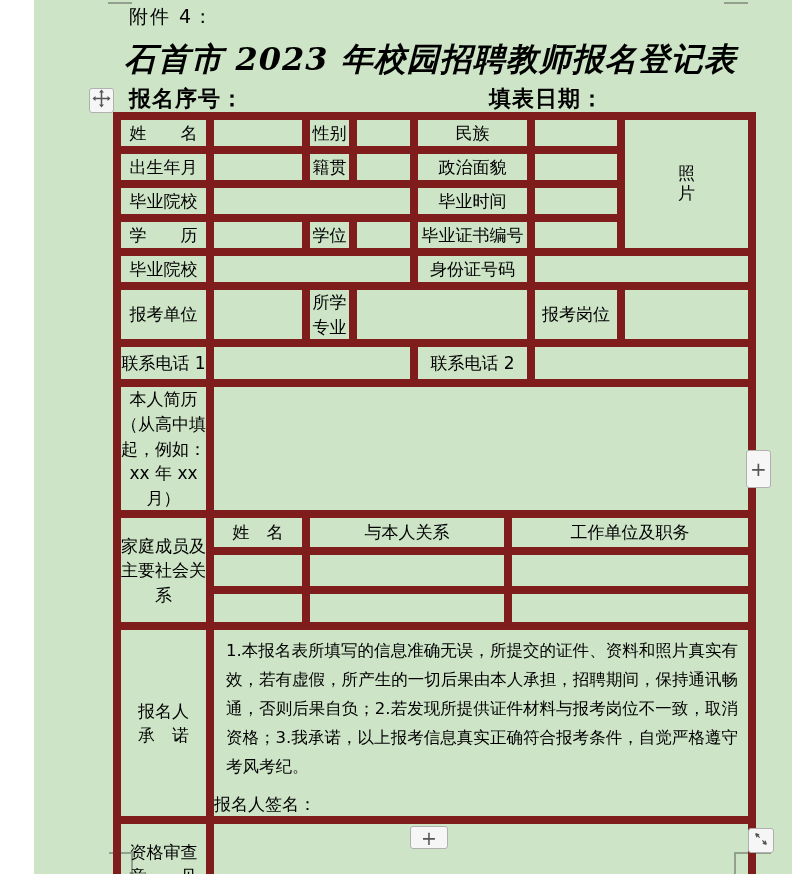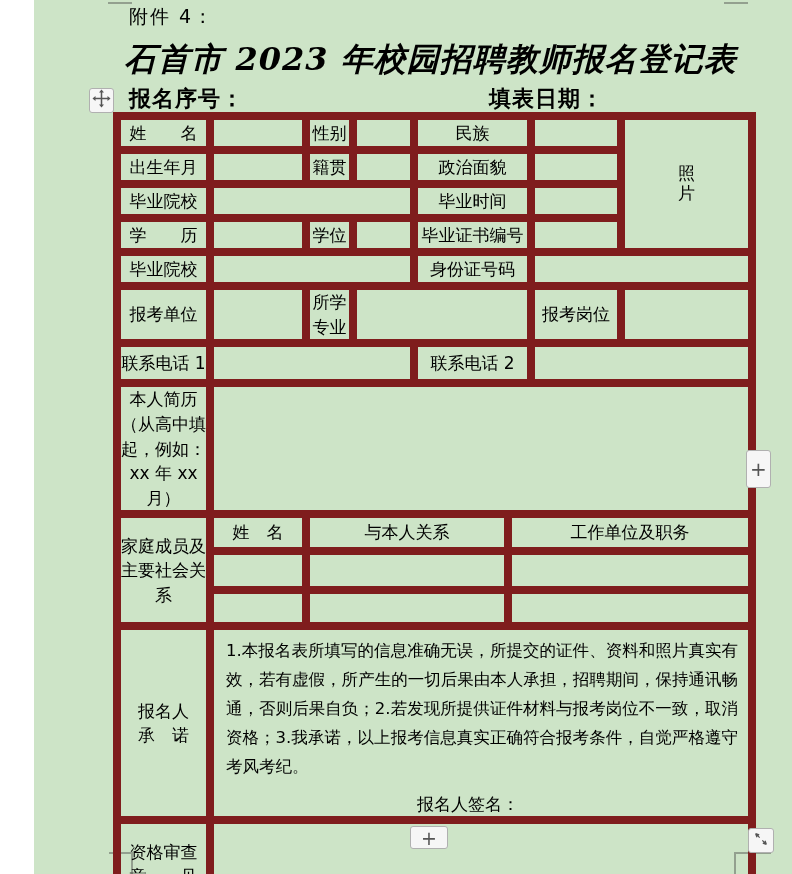--- a/index.html
+++ b/index.html
@@ -30,21 +30,21 @@
   }
   td.lab-l{text-align:left; padding-left:13px;}
   .pre{white-space:pre-line; line-height:1.45;}
   td.photo-cell{line-height:1.15; font-size:17px;}
   td.resume-label{font-size:16px; text-align:left; padding-left:6px;}
   td.commit-cell{vertical-align:top; position:relative;}
   .commit-text{
     text-align:justify; font-size:16.5px; line-height:29px;
     padding:6px 10px 0 12px;
   }
-  .commit-sign{text-align:center; padding-right:26px; margin-top:12px; font-size:17px;}
+  .commit-sign{text-align:left; padding-right:26px; margin-top:12px; font-size:17px;}
   td.review-cell{position:relative;}
   .review-sign{position:absolute; left:320px; top:52px; font-size:17px;}
   
   .ctl{
     position:absolute; background:#f6f6f6; border:1px solid #b0b0b0;
     border-radius:3px; display:flex; align-items:center; justify-content:center;
     box-sizing:border-box; color:#555;
   }
   .move-handle{left:55px; top:88px; width:25px; height:25px;}
   .add-col{left:712px; top:450px; width:25px; height:38px; font-size:20px;}

